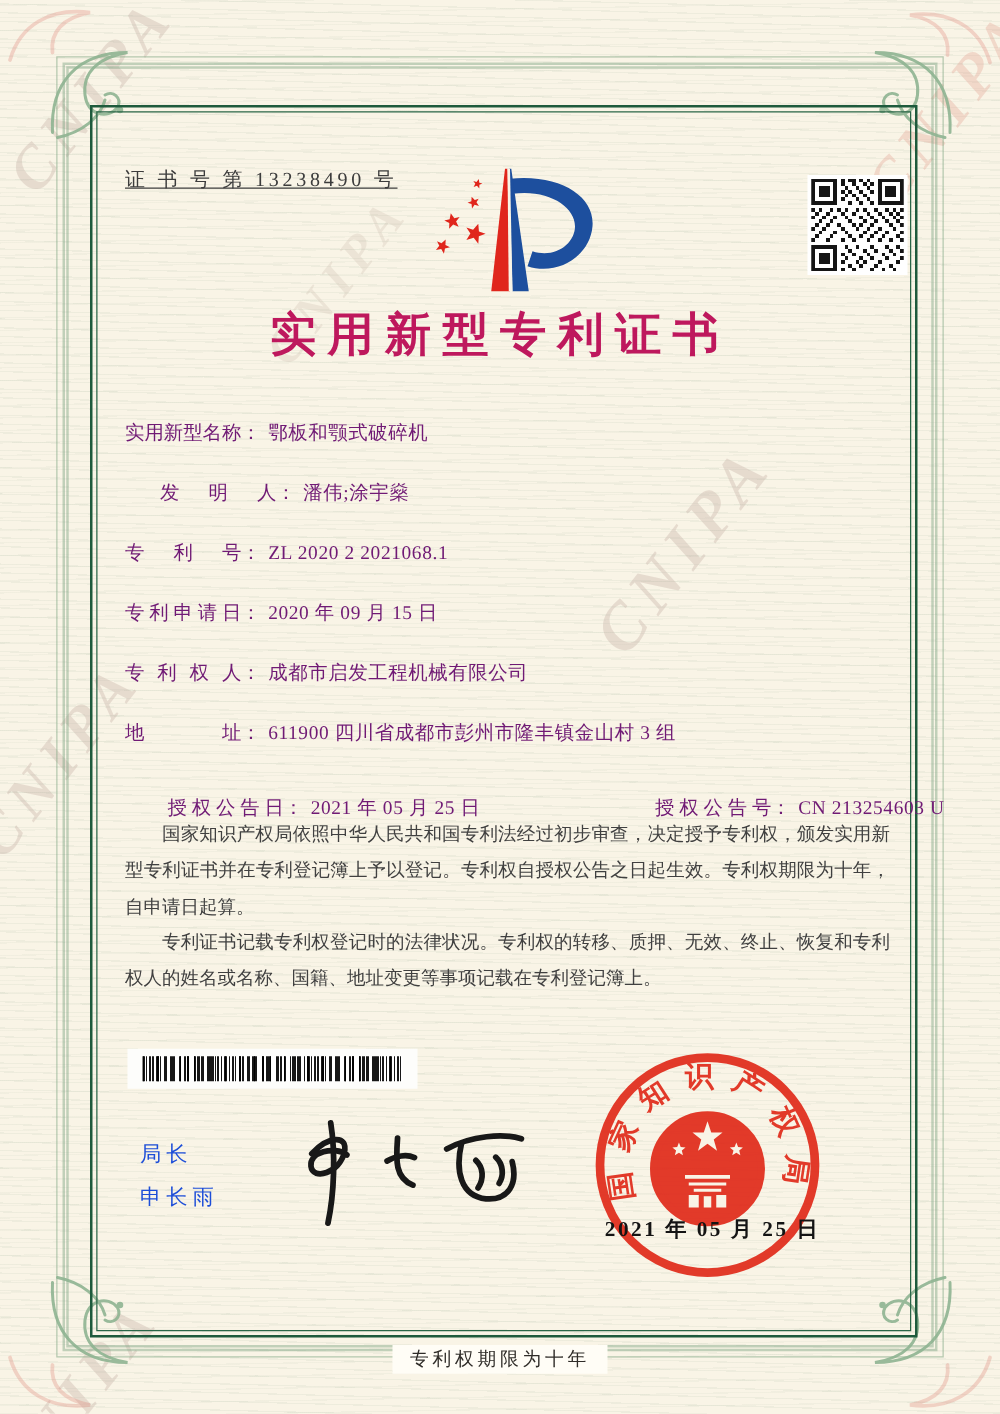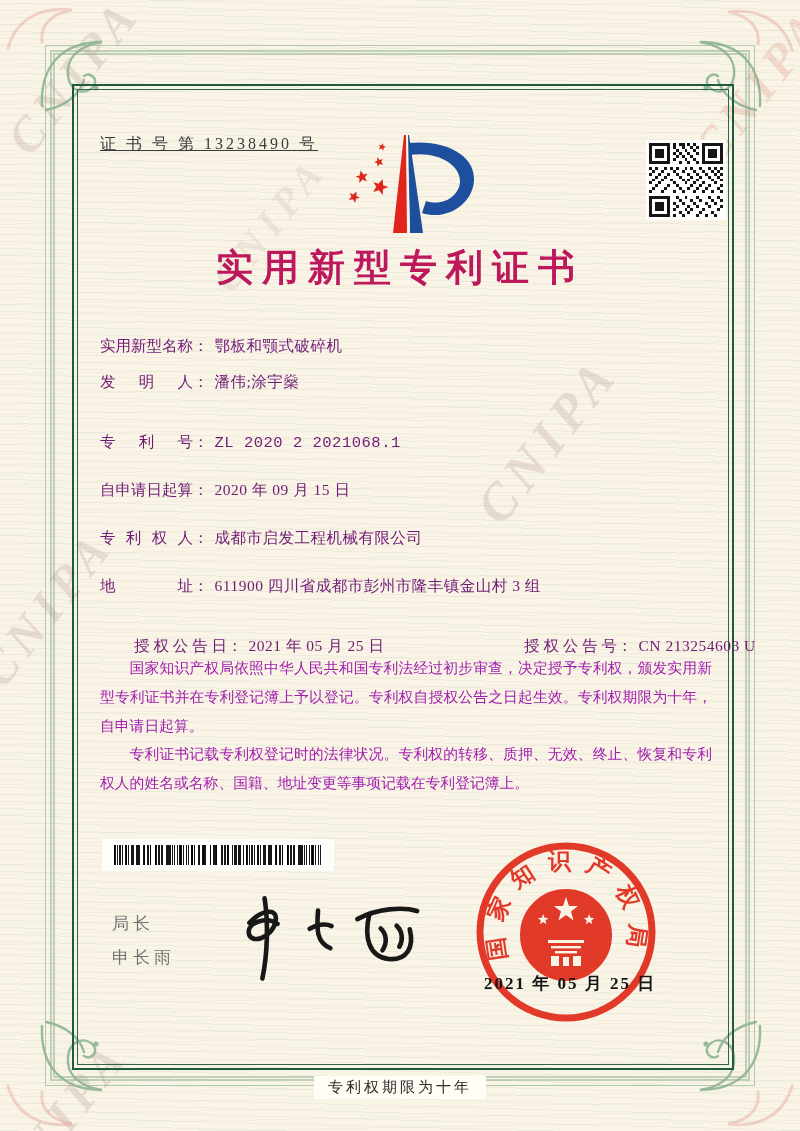--- a/index.html
+++ b/index.html
@@ -53,38 +53,38 @@
     display:inline-block;width:93px;
     text-align:justify;text-align-last:justify;
     vertical-align:bottom;
   }
   .fcolon{margin-right:6px;}
   .fvalue{letter-spacing:0.5px;}
   .grant2{position:absolute;left:390px;top:0;}
   
   .paras{
     position:absolute;left:100px;top:654px;width:612px;
-    font-size:14.8px;line-height:28.8px;color:#a21caf;
+    font-size:14.8px;line-height:28.8px;color:#404040;
     text-align:justify;
   }
   .paras p{margin:0;text-indent:2em;}
   
   .barcode-strip{position:absolute;left:102px;top:839px;width:232px;height:32px;background:#fdfdfb;}
   .barcode{
     position:absolute;left:114px;top:845px;width:208px;height:20px;
     background:
       repeating-linear-gradient(90deg,#171717 0 2px,#fff 2px 3px,#171717 3px 4px,#fff 4px 8px,#171717 8px 9px,#fff 9px 11px),
       repeating-linear-gradient(90deg,#171717 0 1px,#fff 1px 5px,#171717 5px 7px,#fff 7px 12px);
     background-blend-mode:multiply;
   }
   
   .sig-label{
     position:absolute;left:112px;
     font-family:"Liberation Sans","DejaVu Sans",sans-serif;
-    font-size:17px;letter-spacing:4px;color:#737373;
+    font-size:17px;letter-spacing:4px;color:#1d4ed8;
   }
   .sig-svg{position:absolute;left:218px;top:886px;}
   
   .seal{position:absolute;left:471px;top:837px;mix-blend-mode:multiply;}
   .seal-date{
     position:absolute;left:455px;top:972px;width:230px;text-align:center;
     font-size:17px;font-weight:bold;letter-spacing:2px;color:#141414;
   }
   
   .page-no{
@@ -194,28 +194,28 @@
       <path d="M0,8h1v1h-1z M2,8h1v1h-1z M5,8h1v1h-1z M7,8h1v1h-1z M9,8h1v1h-1z M12,8h1v1h-1z M14,8h1v1h-1z M17,8h1v1h-1z M20,8h1v1h-1z M22,8h1v1h-1z M24,8h1v1h-1z M1,9h1v1h-1z M4,9h1v1h-1z M8,9h1v1h-1z M11,9h1v1h-1z M15,9h1v1h-1z M18,9h1v1h-1z M21,9h1v1h-1z M23,9h1v1h-1z M0,10h1v1h-1z M3,10h1v1h-1z M6,10h1v1h-1z M9,10h1v1h-1z M13,10h1v1h-1z M16,10h1v1h-1z M19,10h1v1h-1z M22,10h1v1h-1z M24,10h1v1h-1z M2,11h1v1h-1z M5,11h1v1h-1z M10,11h1v1h-1z M14,11h1v1h-1z M17,11h1v1h-1z M20,11h1v1h-1z M23,11h1v1h-1z M1,12h1v1h-1z M4,12h1v1h-1z M7,12h1v1h-1z M11,12h1v1h-1z M13,12h1v1h-1z M16,12h1v1h-1z M21,12h1v1h-1z M24,12h1v1h-1z M0,13h1v1h-1z M3,13h1v1h-1z M8,13h1v1h-1z M12,13h1v1h-1z M15,13h1v1h-1z M18,13h1v1h-1z M22,13h1v1h-1z M2,14h1v1h-1z M6,14h1v1h-1z M9,14h1v1h-1z M14,14h1v1h-1z M17,14h1v1h-1z M20,14h1v1h-1z M24,14h1v1h-1z M1,15h1v1h-1z M5,15h1v1h-1z M10,15h1v1h-1z M13,15h1v1h-1z M16,15h1v1h-1z M19,15h1v1h-1z M23,15h1v1h-1z M0,16h1v1h-1z M4,16h1v1h-1z M8,16h1v1h-1z M11,16h1v1h-1z M15,16h1v1h-1z M18,16h1v1h-1z M21,16h1v1h-1z M24,16h1v1h-1z"></path>
       <path d="M9,18h1v1h-1z M12,18h1v1h-1z M16,18h1v1h-1z M20,18h1v1h-1z M23,18h1v1h-1z M10,19h1v1h-1z M14,19h1v1h-1z M17,19h1v1h-1z M21,19h1v1h-1z M24,19h1v1h-1z M8,20h1v1h-1z M11,20h1v1h-1z M15,20h1v1h-1z M19,20h1v1h-1z M22,20h1v1h-1z M9,21h1v1h-1z M13,21h1v1h-1z M16,21h1v1h-1z M20,21h1v1h-1z M24,21h1v1h-1z M8,22h1v1h-1z M12,22h1v1h-1z M14,22h1v1h-1z M18,22h1v1h-1z M23,22h1v1h-1z M10,23h1v1h-1z M13,23h1v1h-1z M17,23h1v1h-1z M21,23h1v1h-1z M8,24h1v1h-1z M11,24h1v1h-1z M16,24h1v1h-1z M19,24h1v1h-1z M22,24h1v1h-1z"></path>
     </g>
   </svg>
 
   <div class="title">实用新型专利证书</div>
 
   <div class="frow" style="top:336px;">
     <span class="flabel">实用新型名称</span><span class="fcolon">：</span><span class="fvalue">鄂板和颚式破碎机</span>
   </div>
-  <div class="frow" style="top:372px;">
+  <div class="frow" style="top:384px;margin-left:28px;">
     <span class="flabel">发明人</span><span class="fcolon">：</span><span class="fvalue">潘伟;涂宇燊</span>
   </div>
-  <div class="frow" style="top:432px;font-family:Liberation Mono, monospace;">
+  <div class="frow" style="top:432px;">
     <span class="flabel">专利号</span><span class="fcolon">：</span><span class="fvalue">ZL 2020 2 2021068.1</span>
   </div>
   <div class="frow" style="top:480px;">
-    <span class="flabel">自申请日起算</span><span class="fcolon">：</span><span class="fvalue">2020 年 09 月 15 日</span>
+    <span class="flabel">专利申请日</span><span class="fcolon">：</span><span class="fvalue">2020 年 09 月 15 日</span>
   </div>
   <div class="frow" style="top:528px;">
     <span class="flabel">专利权人</span><span class="fcolon">：</span><span class="fvalue">成都市启发工程机械有限公司</span>
   </div>
   <div class="frow" style="top:576px;">
     <span class="flabel">地址</span><span class="fcolon">：</span><span class="fvalue">611900 四川省成都市彭州市隆丰镇金山村 3 组</span>
   </div>
   <div class="frow" style="top:636px;width:612px;margin-left:34px;">
     <span class="flabel">授权公告日</span><span class="fcolon">：</span><span class="fvalue">2021 年 05 月 25 日</span>
     <span class="grant2">

